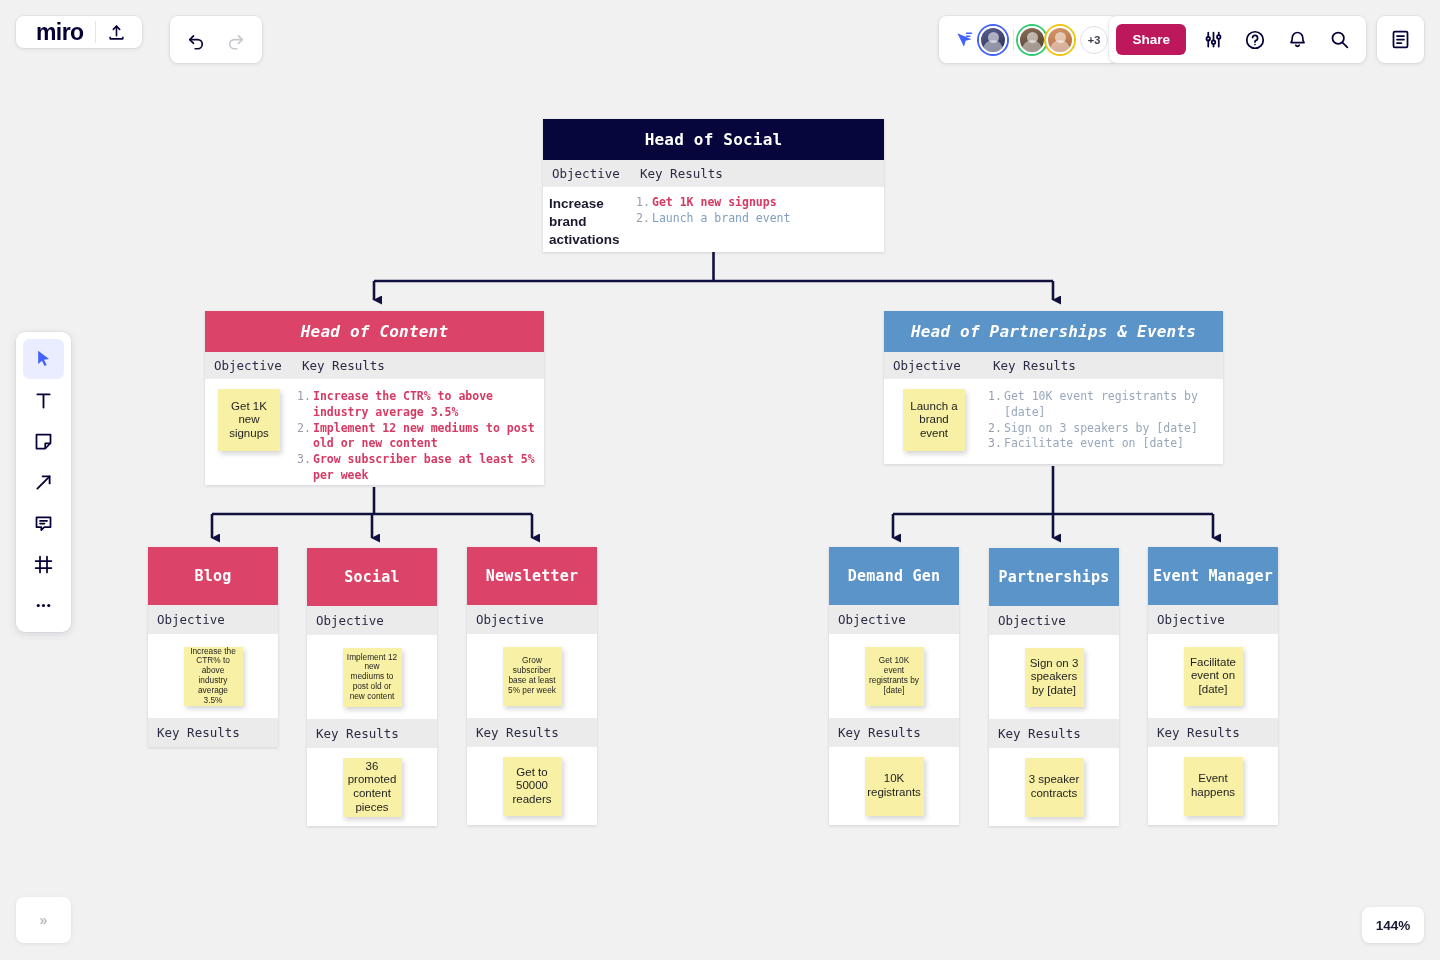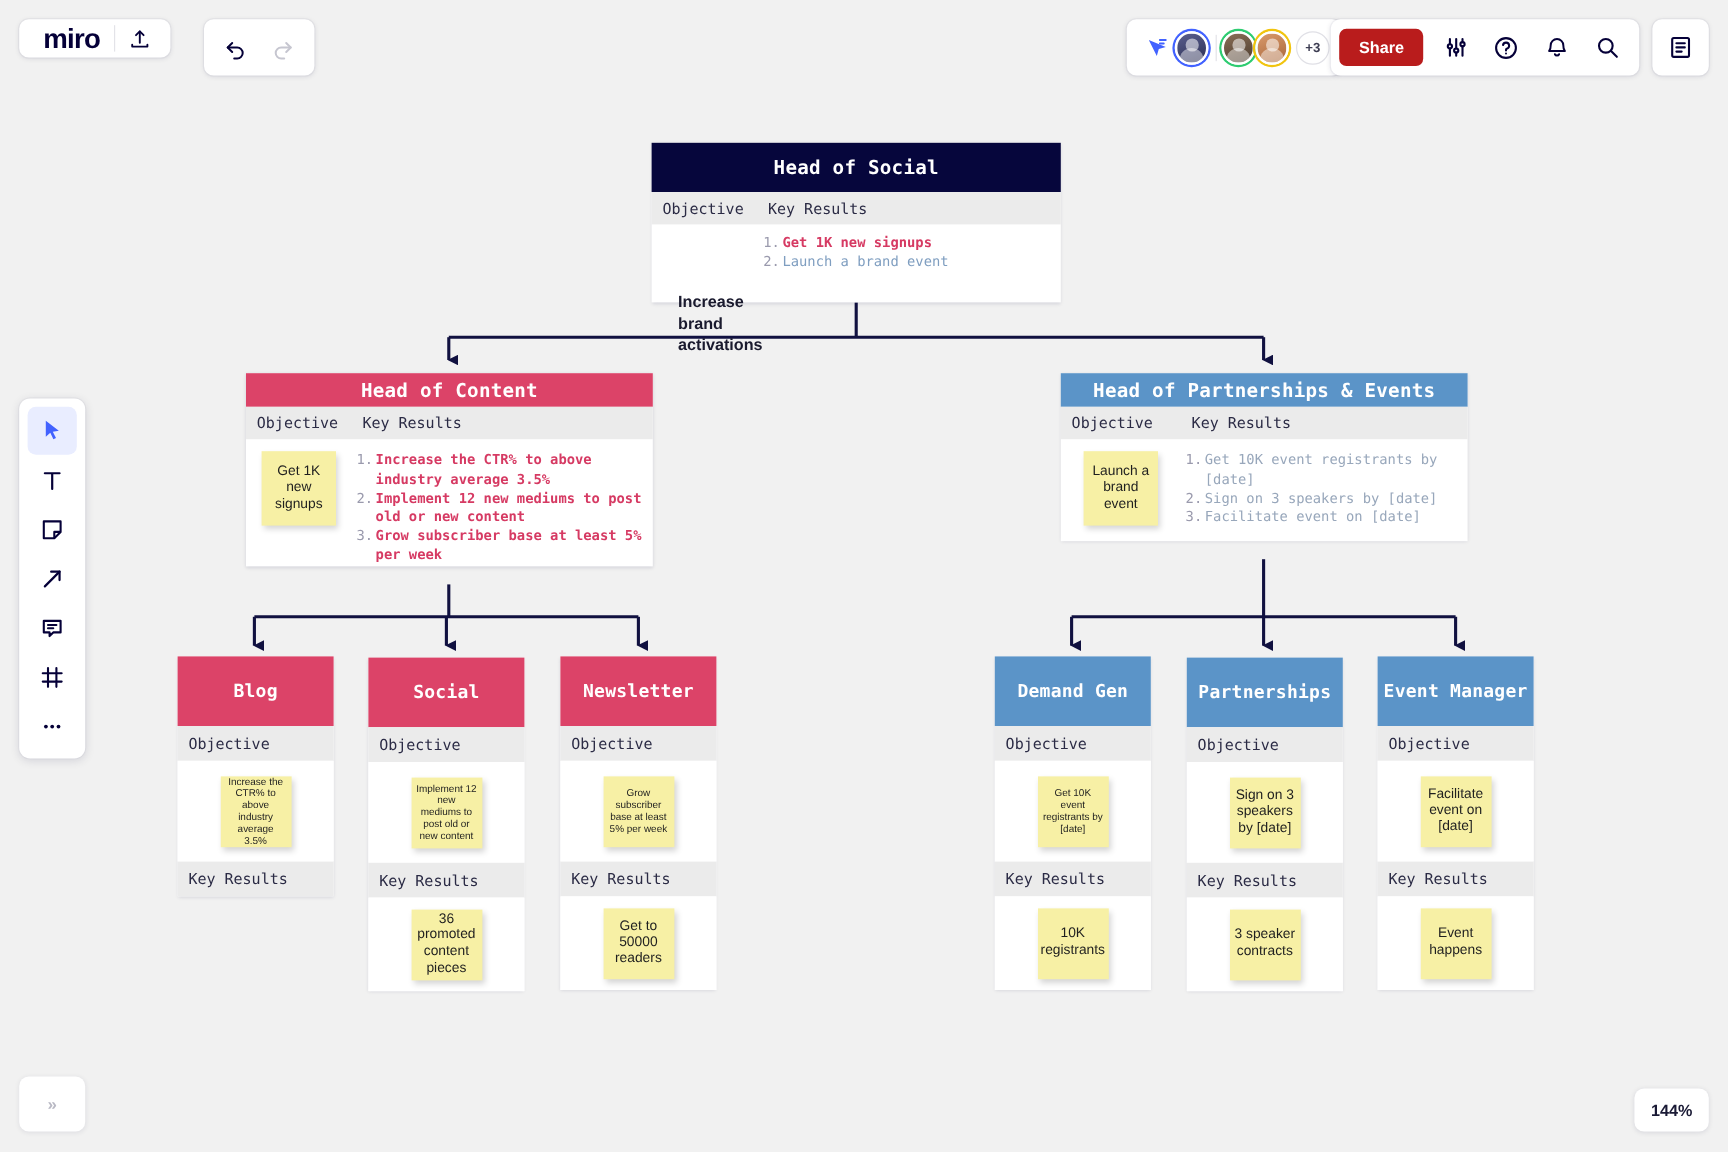--- a/index.html
+++ b/index.html
@@ -50,21 +50,21 @@
   .av-body { position:absolute; width:20px;height:12px;border-radius:10px 10px 0 0;background:rgba(255,255,255,.45); bottom:0; }
   .avatar-more {
     width: 28px; height: 28px; border-radius: 50%;
     background: #fff; border: 1.5px solid #e0e0e6;
     display: flex; align-items: center; justify-content: center;
     font-size: 11px; font-weight: 700; color: #3d3d52; margin-left: 4px;
   }
 
   #actions-bar { right: 74px; top: 16px; height: 47px; padding: 0 7px; gap: 2px; }
   .share-btn {
-    background: #b91c1c; color: #fff; font-size: 13.5px; font-weight: 700;
+    background: #be185d; color: #fff; font-size: 13.5px; font-weight: 700;
     border: none; border-radius: 6px; height: 31px; padding: 0 16px;
     cursor: pointer; font-family: "Liberation Sans", sans-serif;
     margin-right: 5px;
   }
   #notes-bar { right: 16px; top: 16px; height: 47px; width: 47px; justify-content: center; }
 
   
   #toolbar {
     position: absolute; left: 16px; top: 332px;
     width: 55px; background: #fff; border-radius: 9px;
@@ -142,26 +142,26 @@
   .obj-text {
     font-family: "Liberation Sans", sans-serif;
     font-weight: 700; font-size: 13.5px; line-height: 1.33; color: #1a1a2e;
   }
 
   
   #node-brand { left: 543px; top: 119px; width: 341px; height: 133px; }
   #node-brand .card-head { height: 41px; font-size: 16px; }
   #node-brand .row-lbl { height: 27px; }
   #node-brand .body { display: flex; padding: 8px 0 0 0; height: 65px; }
-  #node-brand .col-obj { width: 88px; padding-left: 22px; margin-top: 48px; }
+  #node-brand .col-obj { width: 88px; padding-left: 6px; }
   #node-brand .col-kr { flex: 1; padding-left: 5px; }
 
   
   .mid-node { width: 339px; }
-  .mid-node .card-head { height: 28px; font-size: 16px; }
+  .mid-node .card-head { height: 41px; font-size: 16px; font-style: italic; }
   .mid-node .row-lbl { height: 27px; }
   .mid-node .body { display: flex; padding: 10px 0 10px 0; }
   .mid-node .col-obj { width: 88px; display: flex; justify-content: center; }
   .mid-node .col-kr { flex: 1; padding-left: 4px; padding-right: 8px; }
   .mid-node .sticky { width: 62px; height: 62px; font-size: 11.5px; }
 
   #node-content { left: 205px; top: 311px; }
   #node-content .body { height: 106px; }
   #node-partnerships { left: 884px; top: 311px; }
   #node-partnerships .body { height: 85px; }

